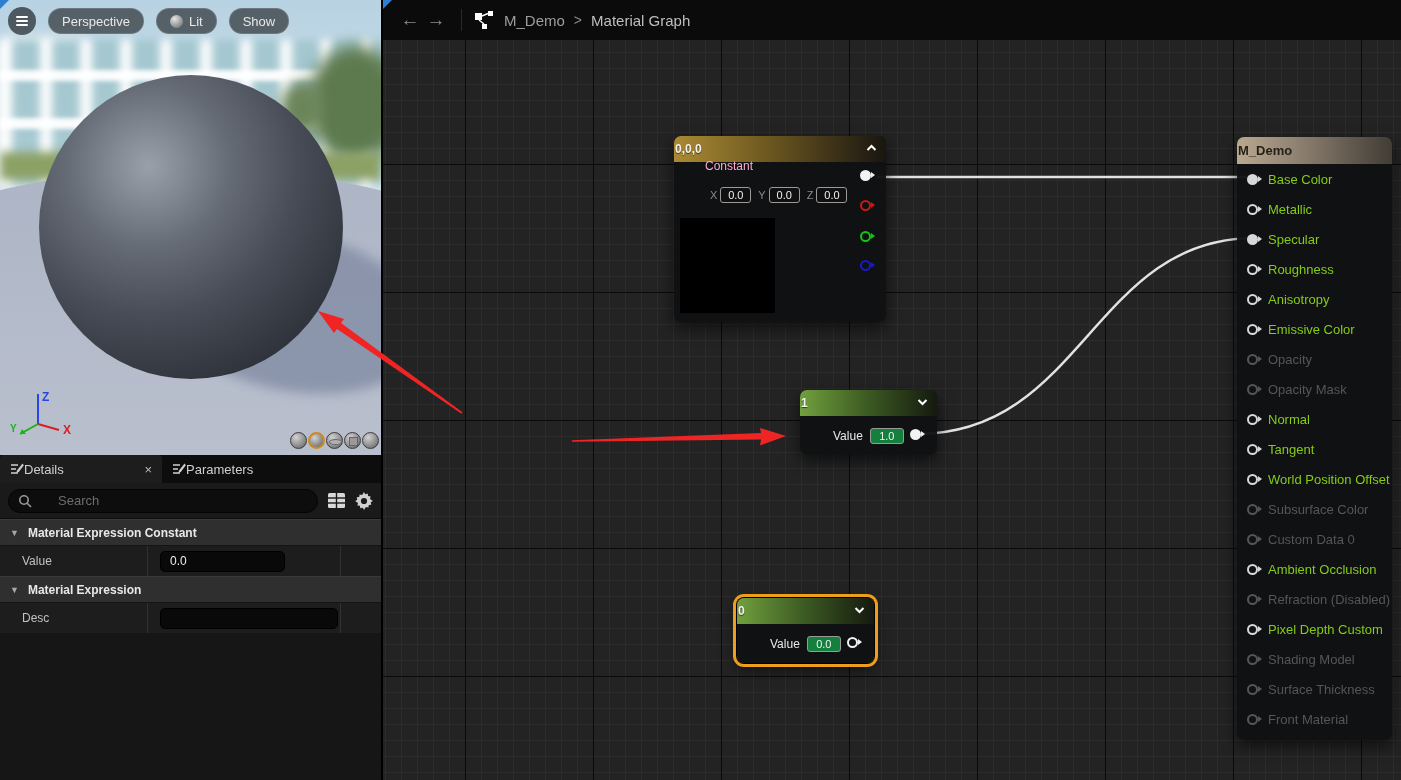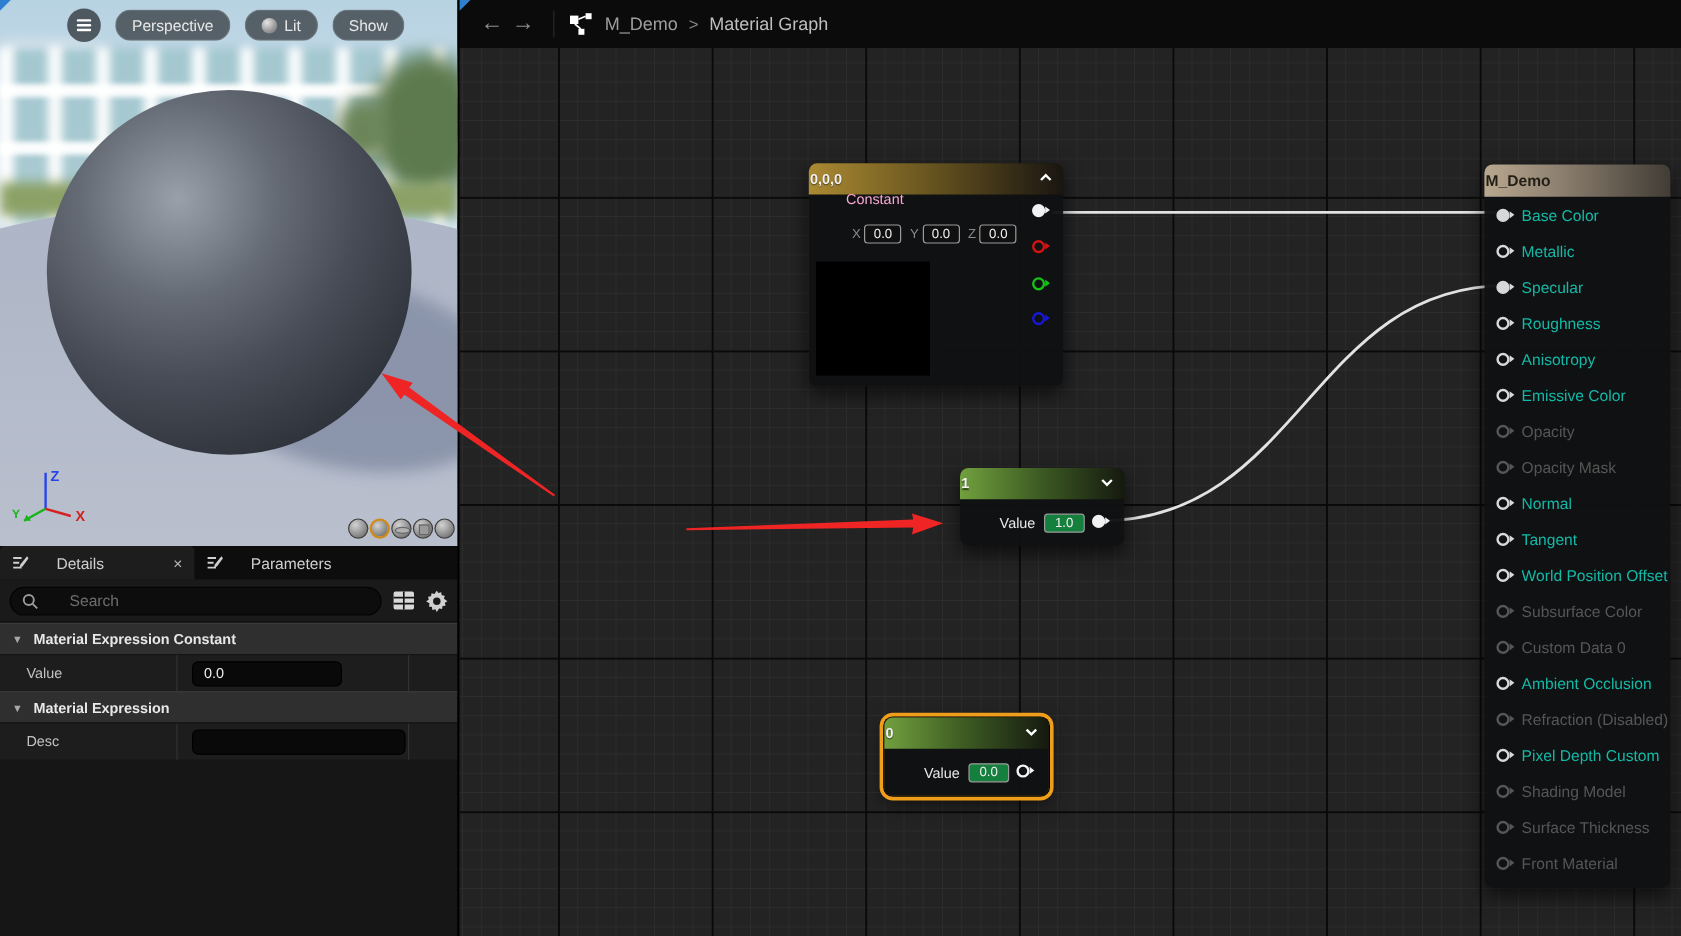--- a/index.html
+++ b/index.html
@@ -17,39 +17,39 @@
   .vp-beam{position:absolute;left:0;width:100%;height:11px;background:rgba(255,255,255,.95);filter:blur(2px);}
   .vp-tree1{position:absolute;right:-22px;top:46px;width:95px;height:115px;border-radius:50%;background:#5d7a4e;filter:blur(8px);}
   .vp-tree2{position:absolute;right:58px;top:82px;width:42px;height:52px;border-radius:50%;background:#6c8558;filter:blur(7px);}
   .vp-grass{position:absolute;left:0;top:152px;width:100%;height:28px;background:#8ca166;filter:blur(5px);}
   .vp-floor{position:absolute;left:-270px;top:168px;width:920px;height:500px;border-radius:50%;
             background:linear-gradient(#adb5c6,#c2c7d2);}
   .vp-shadow{position:absolute;left:152px;top:232px;width:276px;height:158px;border-radius:50%;
              background:#8791a8;filter:blur(6px);transform:rotate(12deg);opacity:.9;}
   .vp-sphere{position:absolute;left:39px;top:75px;width:304px;height:304px;border-radius:50%;
     background:radial-gradient(circle at 36% 30%, #9aa0aa 0%, #888e98 10%, #666c76 28%, #474c56 52%, #31353e 76%, #24272e 94%);}
-  .vp-toolbar{position:absolute;left:0;top:0;width:100%;height:36px;display:flex;align-items:center;gap:12px;padding:6px 8px 0 8px;box-sizing:border-box;margin-left:48px;}
+  .vp-toolbar{position:absolute;left:0;top:0;width:100%;height:36px;display:flex;align-items:center;gap:12px;padding:6px 8px 0 8px;box-sizing:border-box;}
   .vp-menu{width:28px;height:28px;border-radius:50%;background:rgba(22,24,28,.66);display:flex;align-items:center;justify-content:center;cursor:pointer;}
   .bars{width:12px;height:2px;border-radius:1px;background:#fff;box-shadow:0 4px 0 #fff,0 -4px 0 #fff;}
   .vp-btn{height:24px;display:flex;align-items:center;padding:0 13px;border-radius:13px;
           background:rgba(22,24,28,.62);border:1px solid rgba(255,255,255,.14);color:#e9e9e9;font-size:13px;cursor:pointer;}
   .lit-ico{width:13px;height:13px;border-radius:50%;margin-right:6px;
            background:radial-gradient(circle at 35% 30%,#e5e5e5,#9c9c9c 55%,#6a6a6a);}
   .gizmo{position:absolute;left:8px;top:383px;}
   .meshrow{position:absolute;right:2px;bottom:6px;display:flex;gap:1px;align-items:center;}
   .mesh{width:17px;height:17px;border-radius:50%;box-sizing:border-box;border:1px solid #3c3c3c;
         background:radial-gradient(circle at 35% 30%,#d2d2d2,#838383 68%,#585858);position:relative;cursor:pointer;}
   .mesh.sel{border:2px solid #d08a1a;}
   .mesh.cube::after{content:"";position:absolute;left:4px;top:4px;width:7px;height:7px;background:#9a9a9a;border:1px solid #666;}
   .mesh.plane::after{content:"";position:absolute;left:2px;top:6px;width:11px;height:4px;border-radius:50%;background:#b0b0b0;border:1px solid #6a6a6a;}
 
   
   .details{position:absolute;left:0;top:455px;width:381px;height:325px;background:#161616;}
   .tabbar{height:28px;background:#0d0d0d;display:flex;align-items:stretch;}
-  .tab{display:flex;align-items:center;gap:23px;padding:0 10px;font-size:13px;color:#cfcfcf;cursor:pointer;position:relative;}
+  .tab{display:flex;align-items:center;gap:0;padding:0 10px;font-size:13px;color:#cfcfcf;cursor:pointer;position:relative;}
   .tab.active{background:#1d1d1d;width:142px;border-radius:4px 4px 0 0;}
   .tab .close{margin-left:auto;color:#bdbdbd;font-size:13px;cursor:pointer;}
   .searchrow{height:35px;background:#1a1a1a;display:flex;align-items:center;gap:9px;padding:0 8px;border-bottom:1px solid #0e0e0e;}
   .search{flex:0 0 310px;height:24px;border-radius:13px;background:#0d0d0d;border:1px solid #040404;
           display:flex;align-items:center;gap:24px;padding:0 9px;box-sizing:border-box;}
   .search input{flex:1;background:transparent;border:none;outline:none;color:#d0d0d0;font-size:13px;font-family:inherit;}
   .search input::placeholder{color:#6d6d6d;}
   .sect{height:25px;background:#2f2f2f;border-top:1px solid #3a3a3a;display:flex;align-items:center;gap:9px;
         padding-left:10px;font-size:12px;font-weight:bold;color:#e8e8e8;cursor:pointer;}
   .tri{color:#a8a8a8;font-size:9px;}
@@ -113,21 +113,21 @@
   .s-body{position:absolute;left:0;top:26px;width:100%;height:39px;display:flex;align-items:center;}
   .s-label{margin-left:33px;font-size:12px;color:#e8e8e8;}
   .s-box{margin-left:7px;min-width:24px;text-align:center;border:1px solid #9a9a9a;border-radius:3px;
          background:#15803d;color:#f0f0f0;font-size:11px;padding:1px 4px;cursor:text;}
   .s-pin{position:absolute;left:110px;top:13px;}
 
   
   .n-mat{left:854px;top:137px;width:155px;padding-bottom:6px;}
   .n-mat .nhead{height:27px;}
   .mpin{height:30px;display:flex;align-items:center;padding-left:10px;cursor:pointer;}
-  .mpin .plabel2{margin-left:10px;font-size:13px;color:#14b8a6;white-space:nowrap;}
+  .mpin .plabel2{margin-left:10px;font-size:13px;color:#84cc16;white-space:nowrap;}
   .mpin .pin{color:#d8d8d8;flex:0 0 auto;}
   .mpin.connected .pin{background:currentColor;}
   .mpin.disabled .pin{color:#565656;}
   .mpin.disabled .plabel2{color:#565656;}
 
   .corner{position:absolute;width:0;height:0;border-top:9px solid #2e7fd0;border-right:9px solid transparent;z-index:40;}
   .overlay{position:absolute;left:0;top:0;width:1401px;height:780px;pointer-events:none;z-index:60;}
 </style>
 </head>
 <body>

